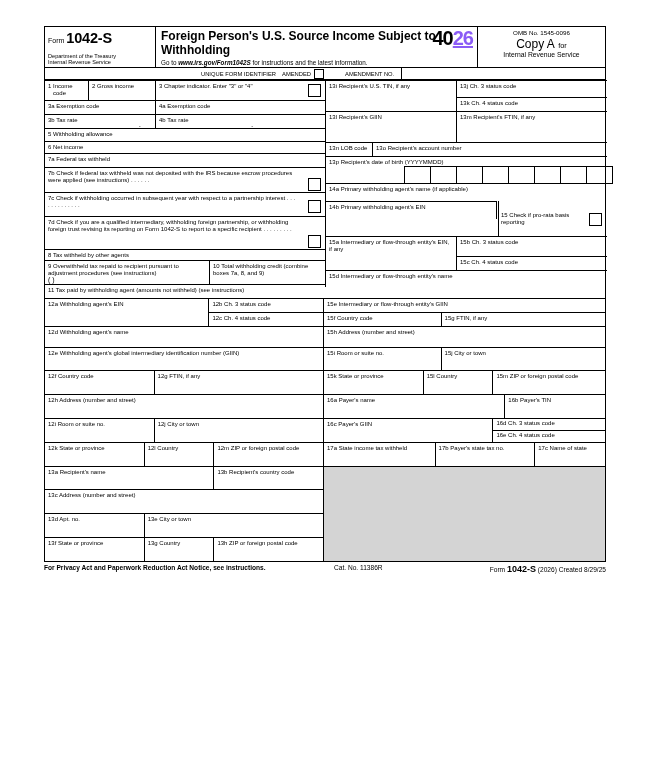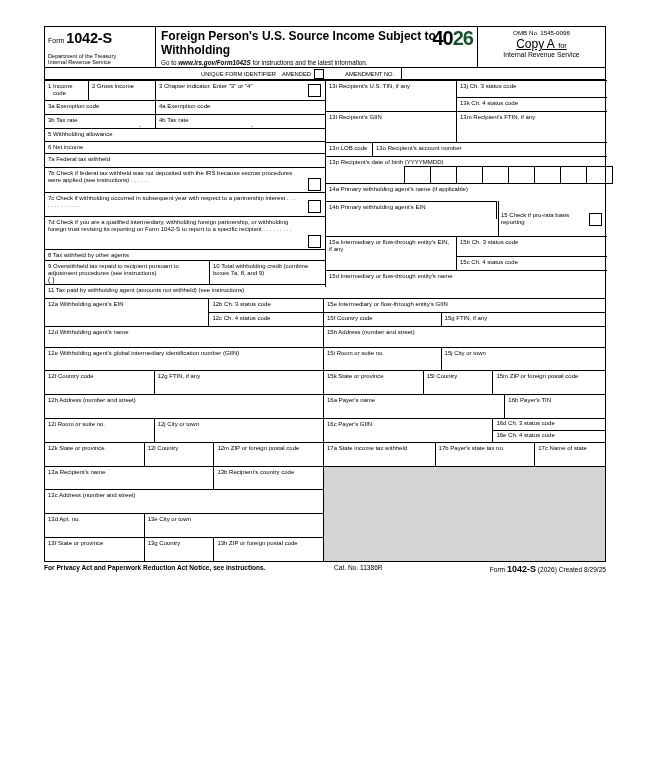--- a/index.html
+++ b/index.html
@@ -13,23 +13,23 @@
   .hdr-l{width:110px;box-sizing:border-box;padding:3px 3px 1px 3px;}
   .hdr-c{flex:1;box-sizing:border-box;padding:2px 4px 1px 5px;border-left:1px solid #000;position:relative;}
   .hdr-r{width:128px;box-sizing:border-box;border-left:1px solid #000;padding:2px 3px;text-align:center;}
   .formno{font-size:7px;}
   .formno b{font-size:14.5px;letter-spacing:-0.2px;}
   .dept{font-size:5.6px;line-height:6.4px;margin-top:7px;}
   .title{font-size:12px;font-weight:bold;}
   .goto{font-size:6.3px;margin-top:2px;}
   .goto i{font-weight:bold;font-style:italic;}
   .year{position:absolute;right:4px;top:0px;font-size:20px;font-weight:bold;letter-spacing:-1px;}
-  .year .g{color:#14532d;}
+  .year .g{color:#8b5cf6;text-decoration:underline;}
   .omb{font-size:6.2px;}
-  .copya{font-size:12px;font-weight:bold;margin-top:1px;text-decoration:underline;}
+  .copya{font-size:12px;font-weight:bold;margin-top:1px;}
   .copya span{font-size:7.4px;font-weight:normal;}
   .irs{font-size:6.8px;}
 
   
   .strip{display:flex;border:1px solid #000;height:11px;align-items:stretch;}
   .strip .boxes{display:flex;margin-left:42px;align-items:center;}
   .strip .bx{width:10px;border-right:1px solid #000;}
   .strip .bx:first-child{border-left:1px solid #000;}
   .strip-lbl{font-size:5.8px;display:flex;align-items:center;padding:0 3px;}
   .chk{width:8px;height:8px;border:1px solid #000;display:inline-block;vertical-align:-1px;}

